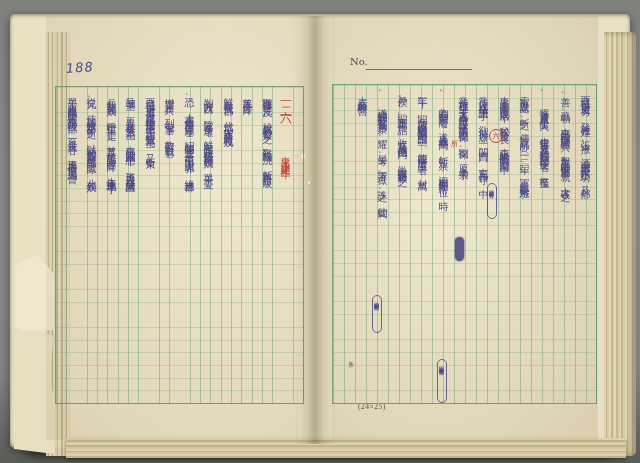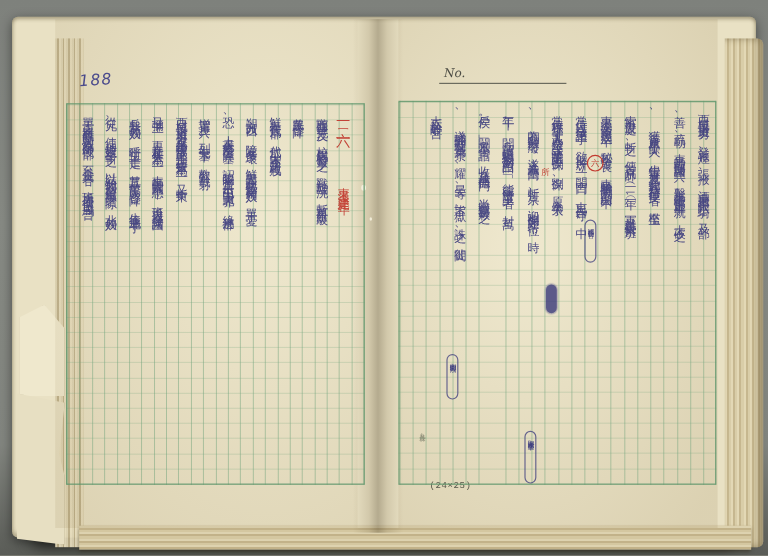--- a/index.html
+++ b/index.html
@@ -52,25 +52,25 @@
   .red-circle{position:absolute;width:12px;height:12px;border:1px solid #c23b30;border-radius:50%;
         color:#c23b30;font-size:7px;line-height:12px;text-align:center;writing-mode:horizontal-tb;}
   .red-insert{position:absolute;color:#c23b30;font-size:7px;}
   .gloss{font-size:5.5px;letter-spacing:.8px;line-height:8px;border:1px solid rgba(60,60,126,.75);
         border-radius:7px;padding:2px 0;}
   .blob{position:absolute;width:9px;height:24px;background:#38387a;border-radius:5px;opacity:.8;
         box-shadow:0 0 1px 1px rgba(56,56,122,.4);}
   
   .page-number{position:absolute;left:66px;top:60px;color:#4a4a8c;font-size:13px;
         font-style:italic;transform:rotate(-4deg);letter-spacing:1px;}
-  .no-label{position:absolute;left:350px;top:56px;color:#4c4c44;font-size:10px;font-style:italic;
-        font-family:"DejaVu Serif",serif;margin-left:20px;}
+  .no-label{position:absolute;left:350px;top:56px;color:#4c4c44;font-size:10px;
+        font-family:"DejaVu Serif",serif;}
   .no-line{position:absolute;left:366px;top:69px;width:106px;height:1px;background:#6b6b5e;}
   .footer-label{position:absolute;left:358px;top:402px;color:#555548;font-size:7.5px;
-        font-family:Liberation Mono, monospace;letter-spacing:.5px;}
+        font-family:Liberation Serif, serif;letter-spacing:.5px;}
   .margin-print{position:absolute;left:348px;top:356px;color:#8b8b76;font-size:5px;
         writing-mode:vertical-rl;text-orientation:upright;letter-spacing:1px;}
   
   .tone{position:absolute;pointer-events:none;}
   .tone-left{left:46px;top:16px;width:252px;height:424px;
         background:radial-gradient(ellipse at 70% 40%,rgba(255,252,235,.25),rgba(120,95,45,.10) 90%);}
   .tone-right{left:332px;top:16px;width:266px;height:424px;
         background:radial-gradient(ellipse at 40% 45%,rgba(255,252,235,.28),rgba(120,95,45,.12) 92%);}
 </style>
 </head>

